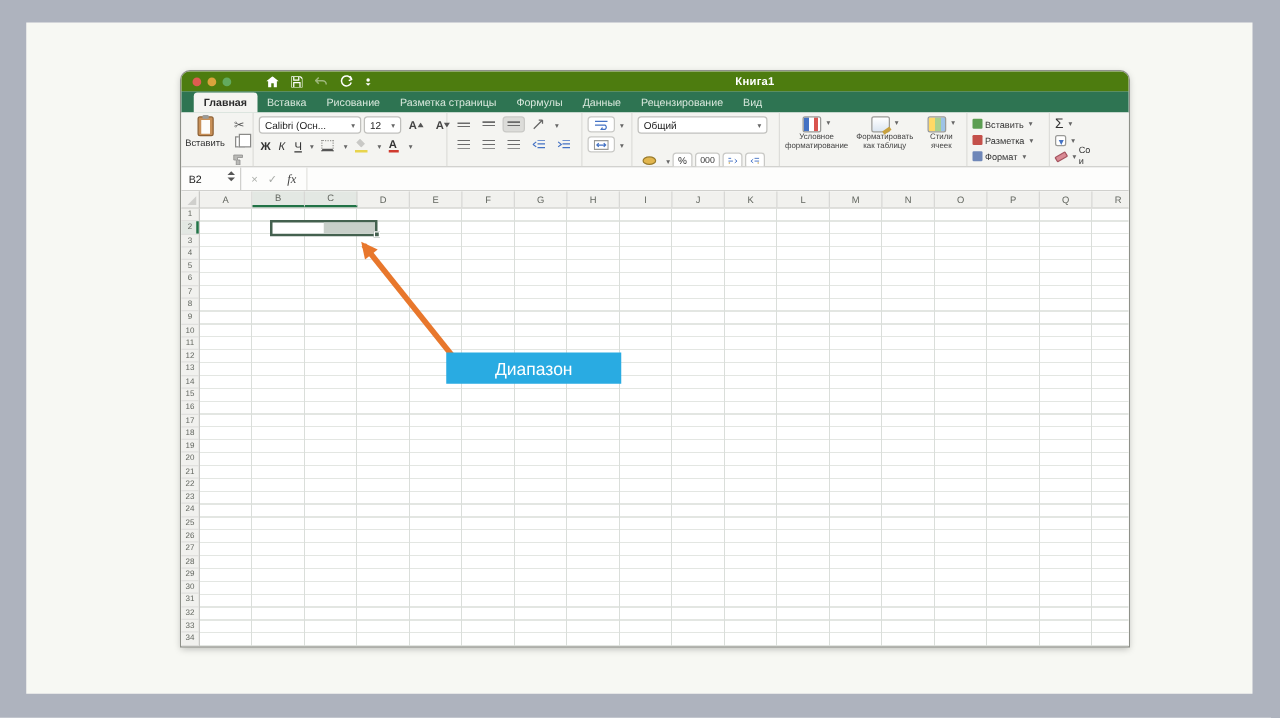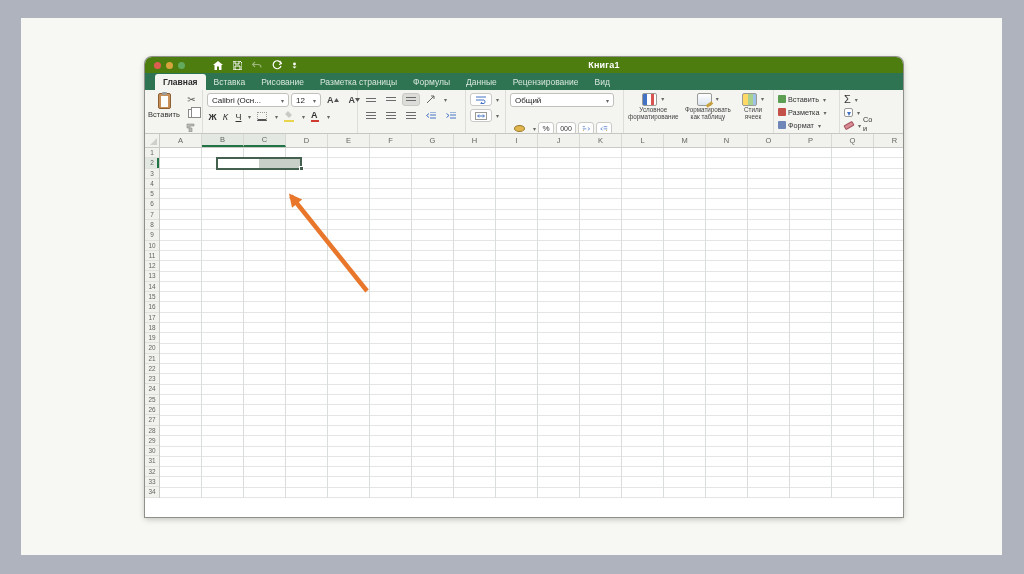--- a/index.html
+++ b/index.html
@@ -409,20 +409,35 @@
             <span class="eraser"></span>
             <span class="dd">▾</span>
             <span class="cuttext">
               <span>Со</span><br><span>и</span>
             </span>
           </div>
         </div>
       </div>
     </div>
 
+    <div class="fbar">
+      <div class="namebox">
+        <span>B2</span>
+        <span class="stepper">
+            <i class="st-up"></i>
+            <i class="st-dn"></i>
+          </span>
+      </div>
+      <div class="fbtns">
+        <span class="fbx">×</span>
+        <span class="fbx">✓</span>
+        <span class="ffx">fx</span>
+      </div>
+      <input class="finput" value="" style="">
+    </div>
 
     <div class="sheet">
       <div class="corner"></div>
       <div class="colheaders">
           <div class="colhdr">A</div>
           <div class="colhdr hl">B</div>
           <div class="colhdr hl">C</div>
           <div class="colhdr">D</div>
           <div class="colhdr">E</div>
           <div class="colhdr">F</div>
@@ -486,13 +501,14 @@
 
   <svg class="arrowsvg">
     <defs>
       <marker id="ah" viewBox="0 0 10 10" refX="7.5" refY="5" markerWidth="15" markerHeight="13" orient="auto" markerUnits="userSpaceOnUse">
         <path d="M0,0 L10,5 L0,10 Z" fill="#e8772c"></path>
       </marker>
     </defs>
     <line x1="367" y1="291" x2="291" y2="196" stroke="#e8772c" stroke-width="4.5" marker-end="url(#ah)"></line>
   </svg>
 
+  <div class="callout">Диапазон</div>
 </div>
 
 </body></html>

